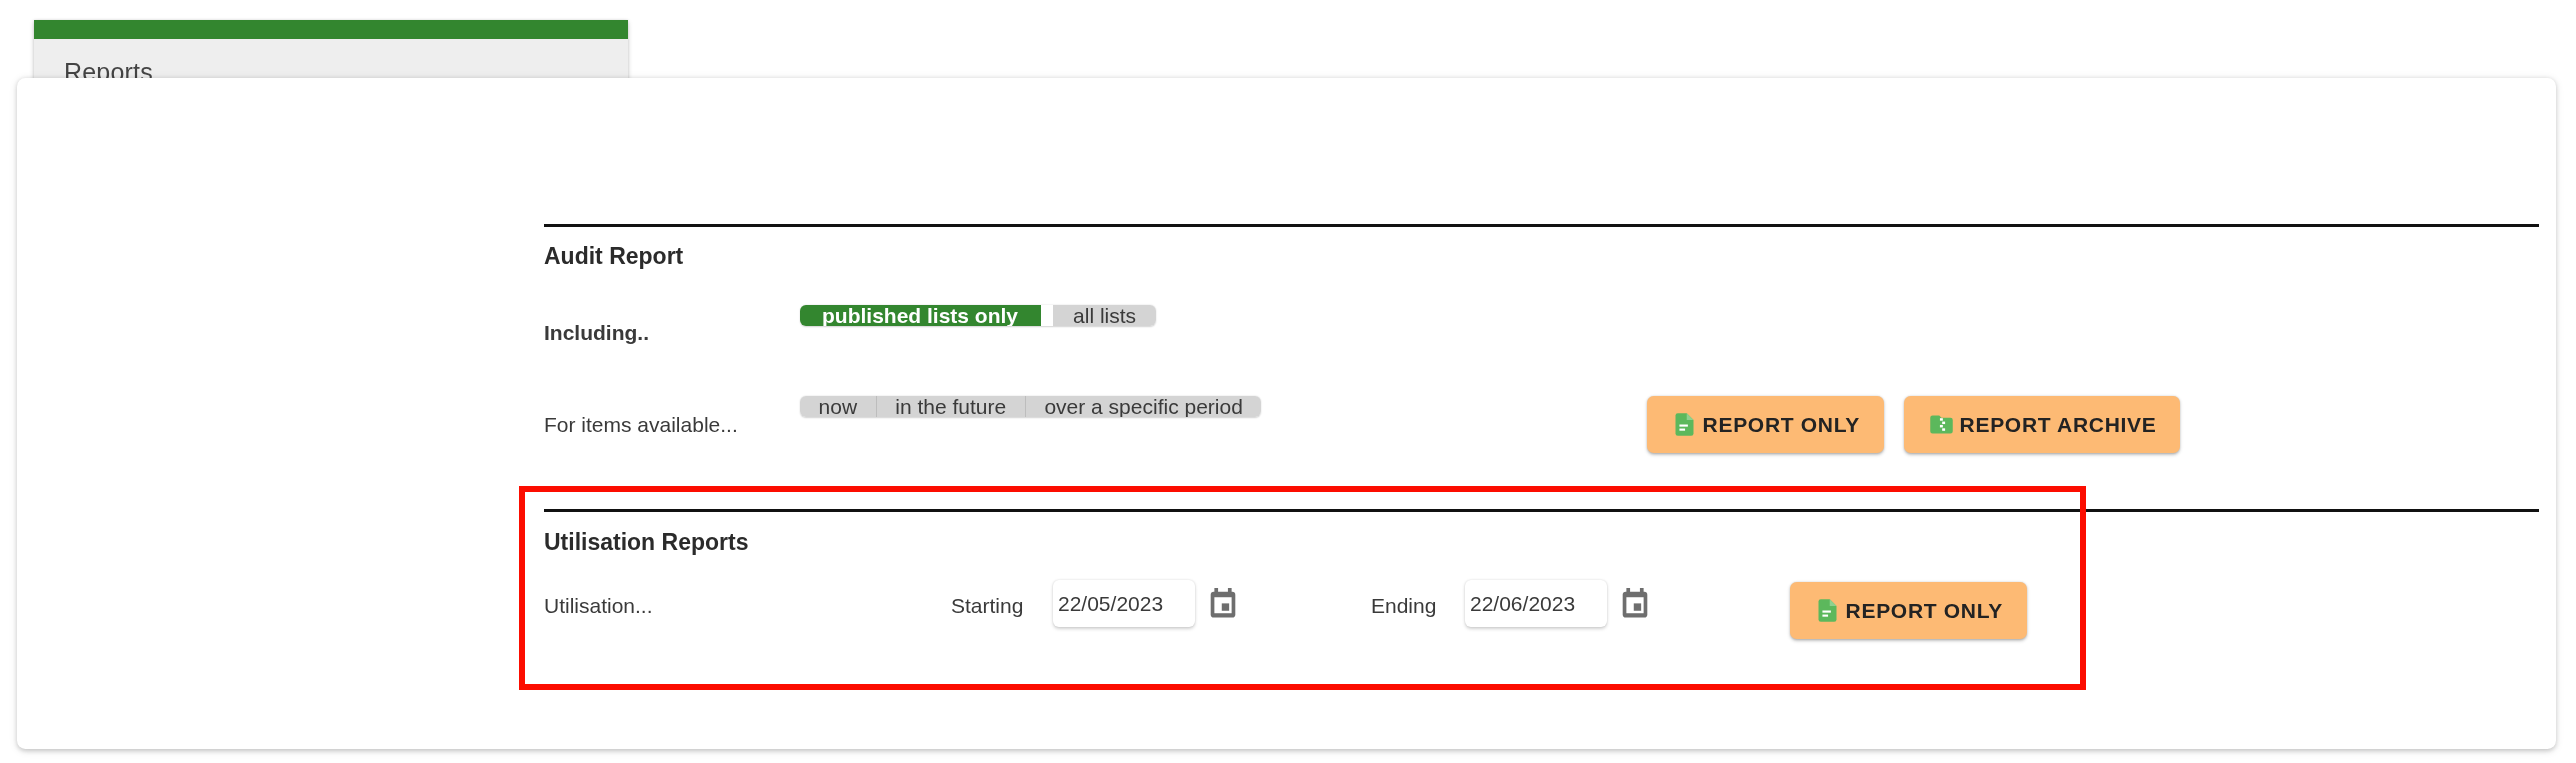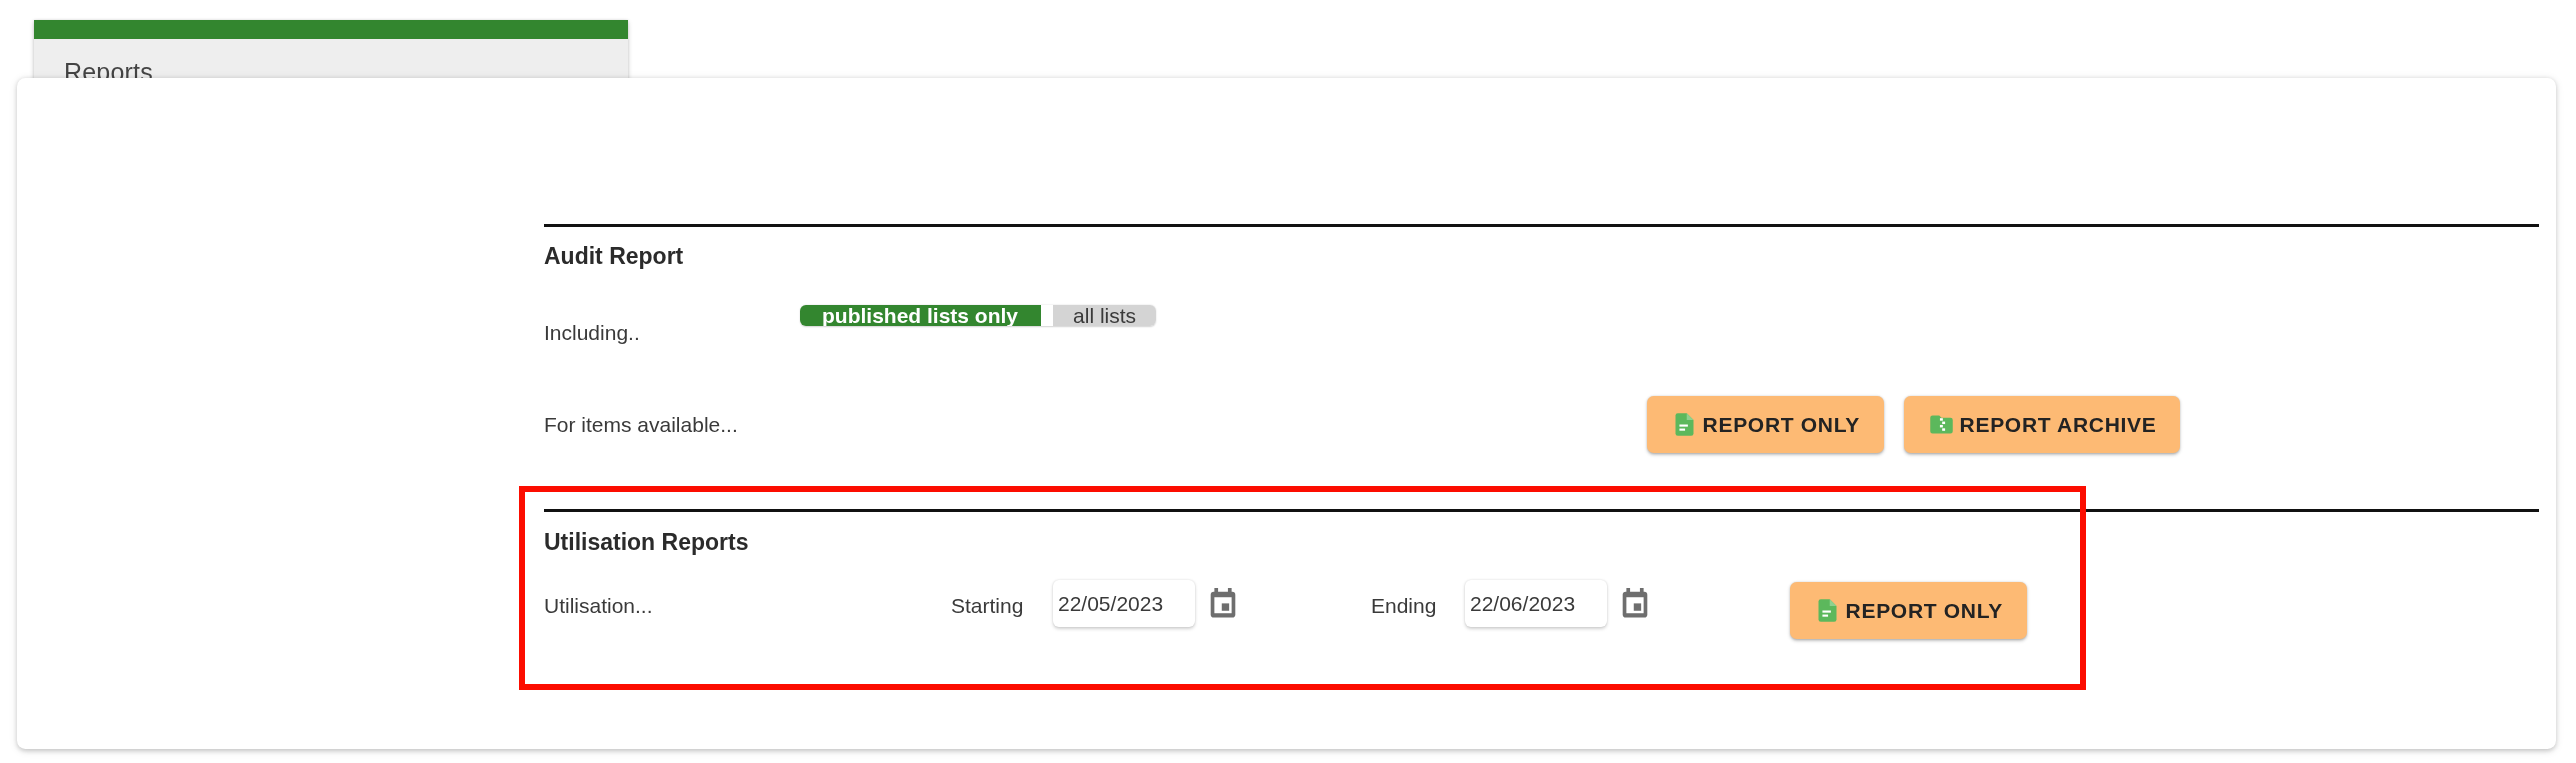--- a/index.html
+++ b/index.html
@@ -95,21 +95,21 @@
 
   
   .row-label {
     position: absolute;
     left: 544px;
     font-size: 21px;
     color: #3a3a3a;
     line-height: 1;
     white-space: nowrap;
   }
-  .label-including  { top: 322px; }
+  .label-including  { top: 322px; font-weight: bold; }
   .label-foritems   { top: 414px; }
   .label-utilisation{ top: 595px; }
 
   
   .toggle-group {
     position: absolute;
     display: flex;
     border-radius: 5.9px;
     overflow: hidden;
     box-shadow: 0 0.8px 1.7px rgba(0,0,0,0.18);
@@ -236,20 +236,25 @@
 
   <div class="row-label label-including">Including..</div>
 
   <div class="toggle-group toggle-including">
     <div class="seg active">published lists only</div>
     <div class="seg">all lists</div>
   </div>
 
   <div class="row-label label-foritems">For items available...</div>
 
+  <div class="toggle-group toggle-foritems">
+    <div class="seg">now</div>
+    <div class="seg">in the future</div>
+    <div class="seg">over a specific period</div>
+  </div>
 
   <div class="btn btn-audit-report">
     <svg class="btn-icon" viewBox="0 0 24 24">
       <path d="M14 2H6a2 2 0 0 0-2 2v16a2 2 0 0 0 2 2h12a2 2 0 0 0 2-2V8l-6-6z" fill="#5cb85c"></path>
       <path d="M14 2v6h6" fill="#8fd18f"></path>
       <rect x="7.5" y="12" width="7.5" height="1.9" fill="#ffffff"></rect>
       <rect x="7.5" y="15.6" width="5" height="1.9" fill="#ffffff"></rect>
     </svg>
     <span class="btn-label">REPORT ONLY</span>
   </div>

